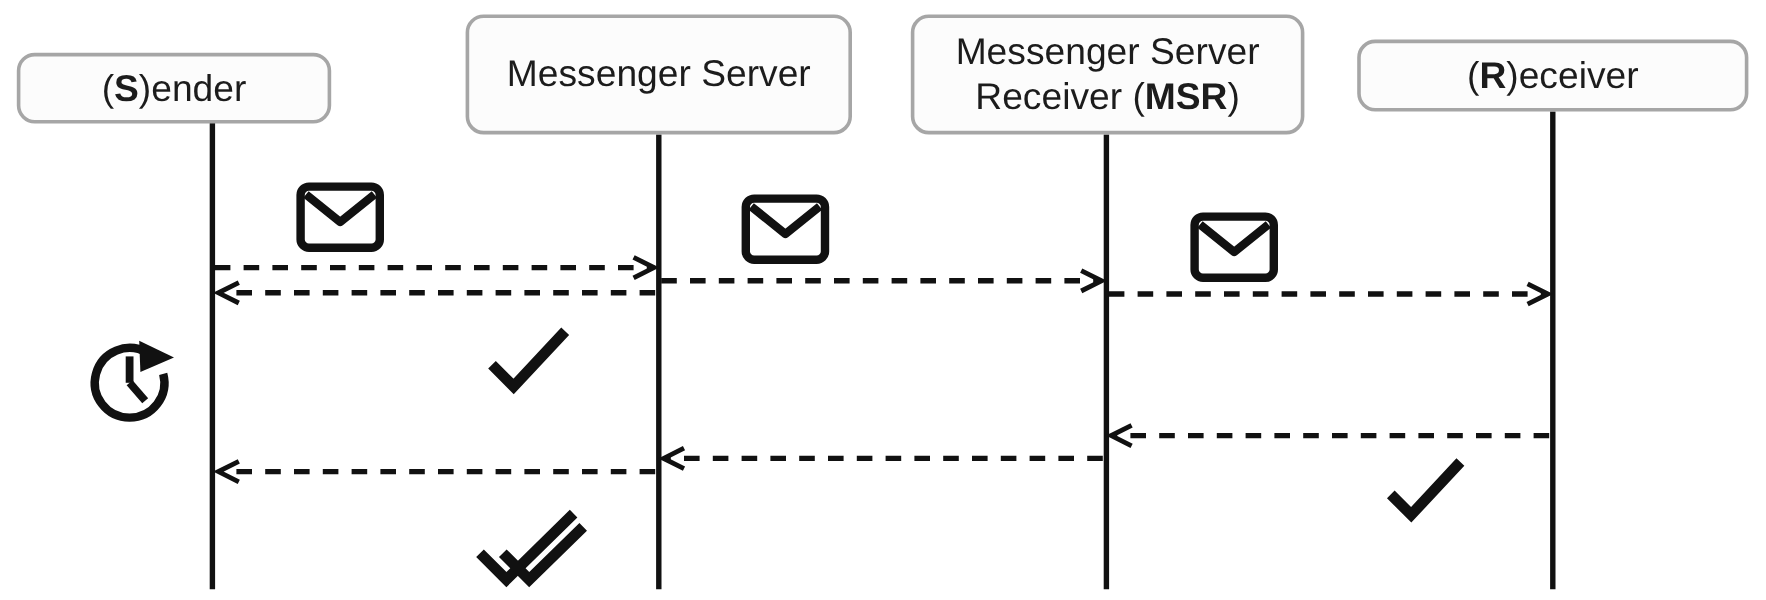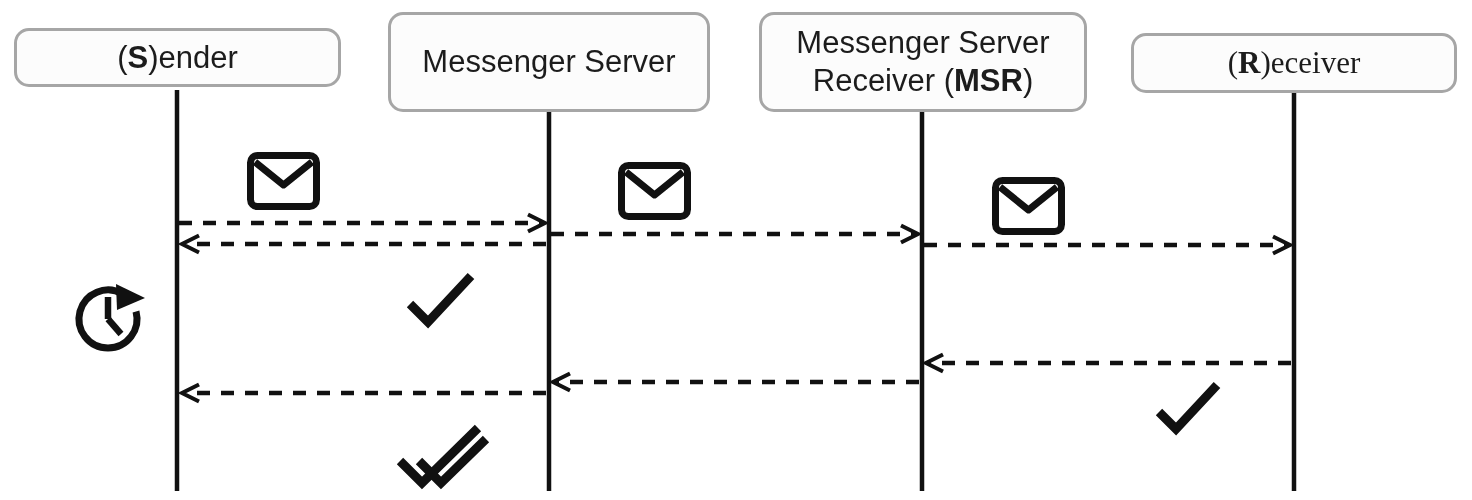--- a/index.html
+++ b/index.html
@@ -101,34 +101,34 @@
     <g transform="translate(1156,381)">
       <polyline points="3,31 20,48 61,4" fill="none" stroke="#111111" stroke-width="9"></polyline>
     </g>
 
     <g transform="translate(398,425)">
       <polyline points="2,36 24,58 80,3" fill="none" stroke="#111111" stroke-width="9"></polyline>
       <polyline points="21,36 43,58 88,14" fill="none" stroke="#111111" stroke-width="9"></polyline>
     </g>
   </svg>
 
-  <div class="actor-box" style="left:14px; top:28px; width:327px; height:59px;justify-content:center;">
+  <div class="actor-box" style="left:14px; top:44px; width:262px; height:59px;justify-content:center;">
     <div><span>(</span><b>S</b><span>)ender</span></div>
   </div>
 
   <div class="actor-box" style="left:388px; top:12px; width:322px; height:100px;">
     <div>
       <div>Messenger Server</div>
     </div>
   </div>
 
   <div class="actor-box" style="left:759px; top:12px; width:328px; height:100px;">
     <div>
       <div>Messenger Server</div>
       <div><span>Receiver (</span><b>MSR</b><span>)</span></div>
     </div>
   </div>
 
-  <div class="actor-box" style="left:1131px; top:33px; width:326px; height:60px;font-family:Liberation Serif, serif;">
+  <div class="actor-box" style="left:1131px; top:33px; width:326px; height:60px;">
     <div><span>(</span><b>R</b><span>)eceiver</span></div>
   </div>
 
 </div>
 
 </body></html>

